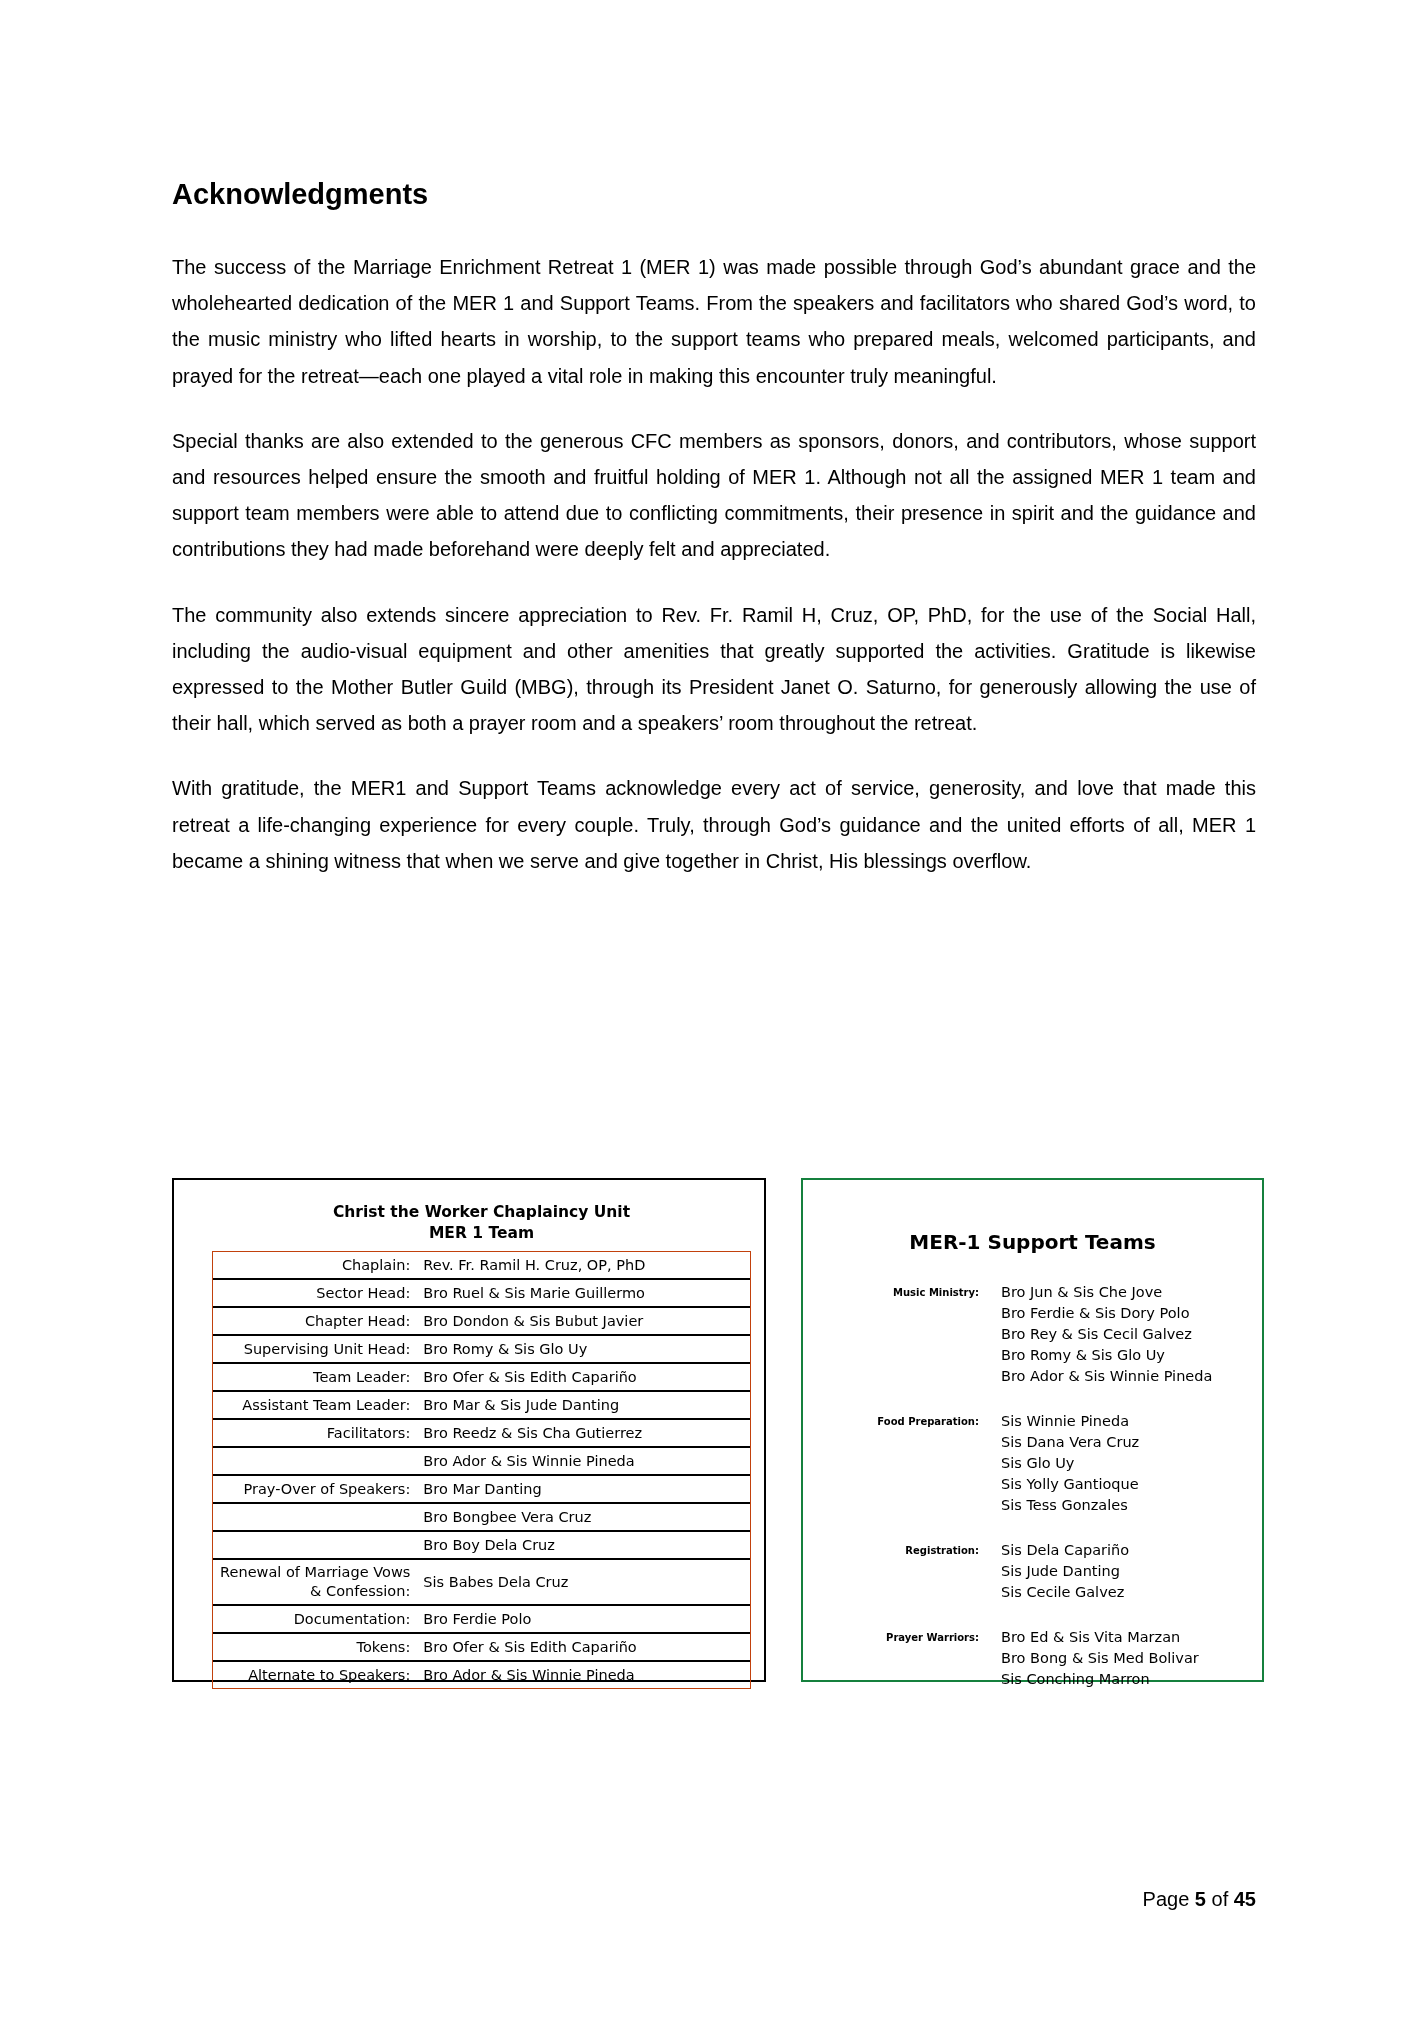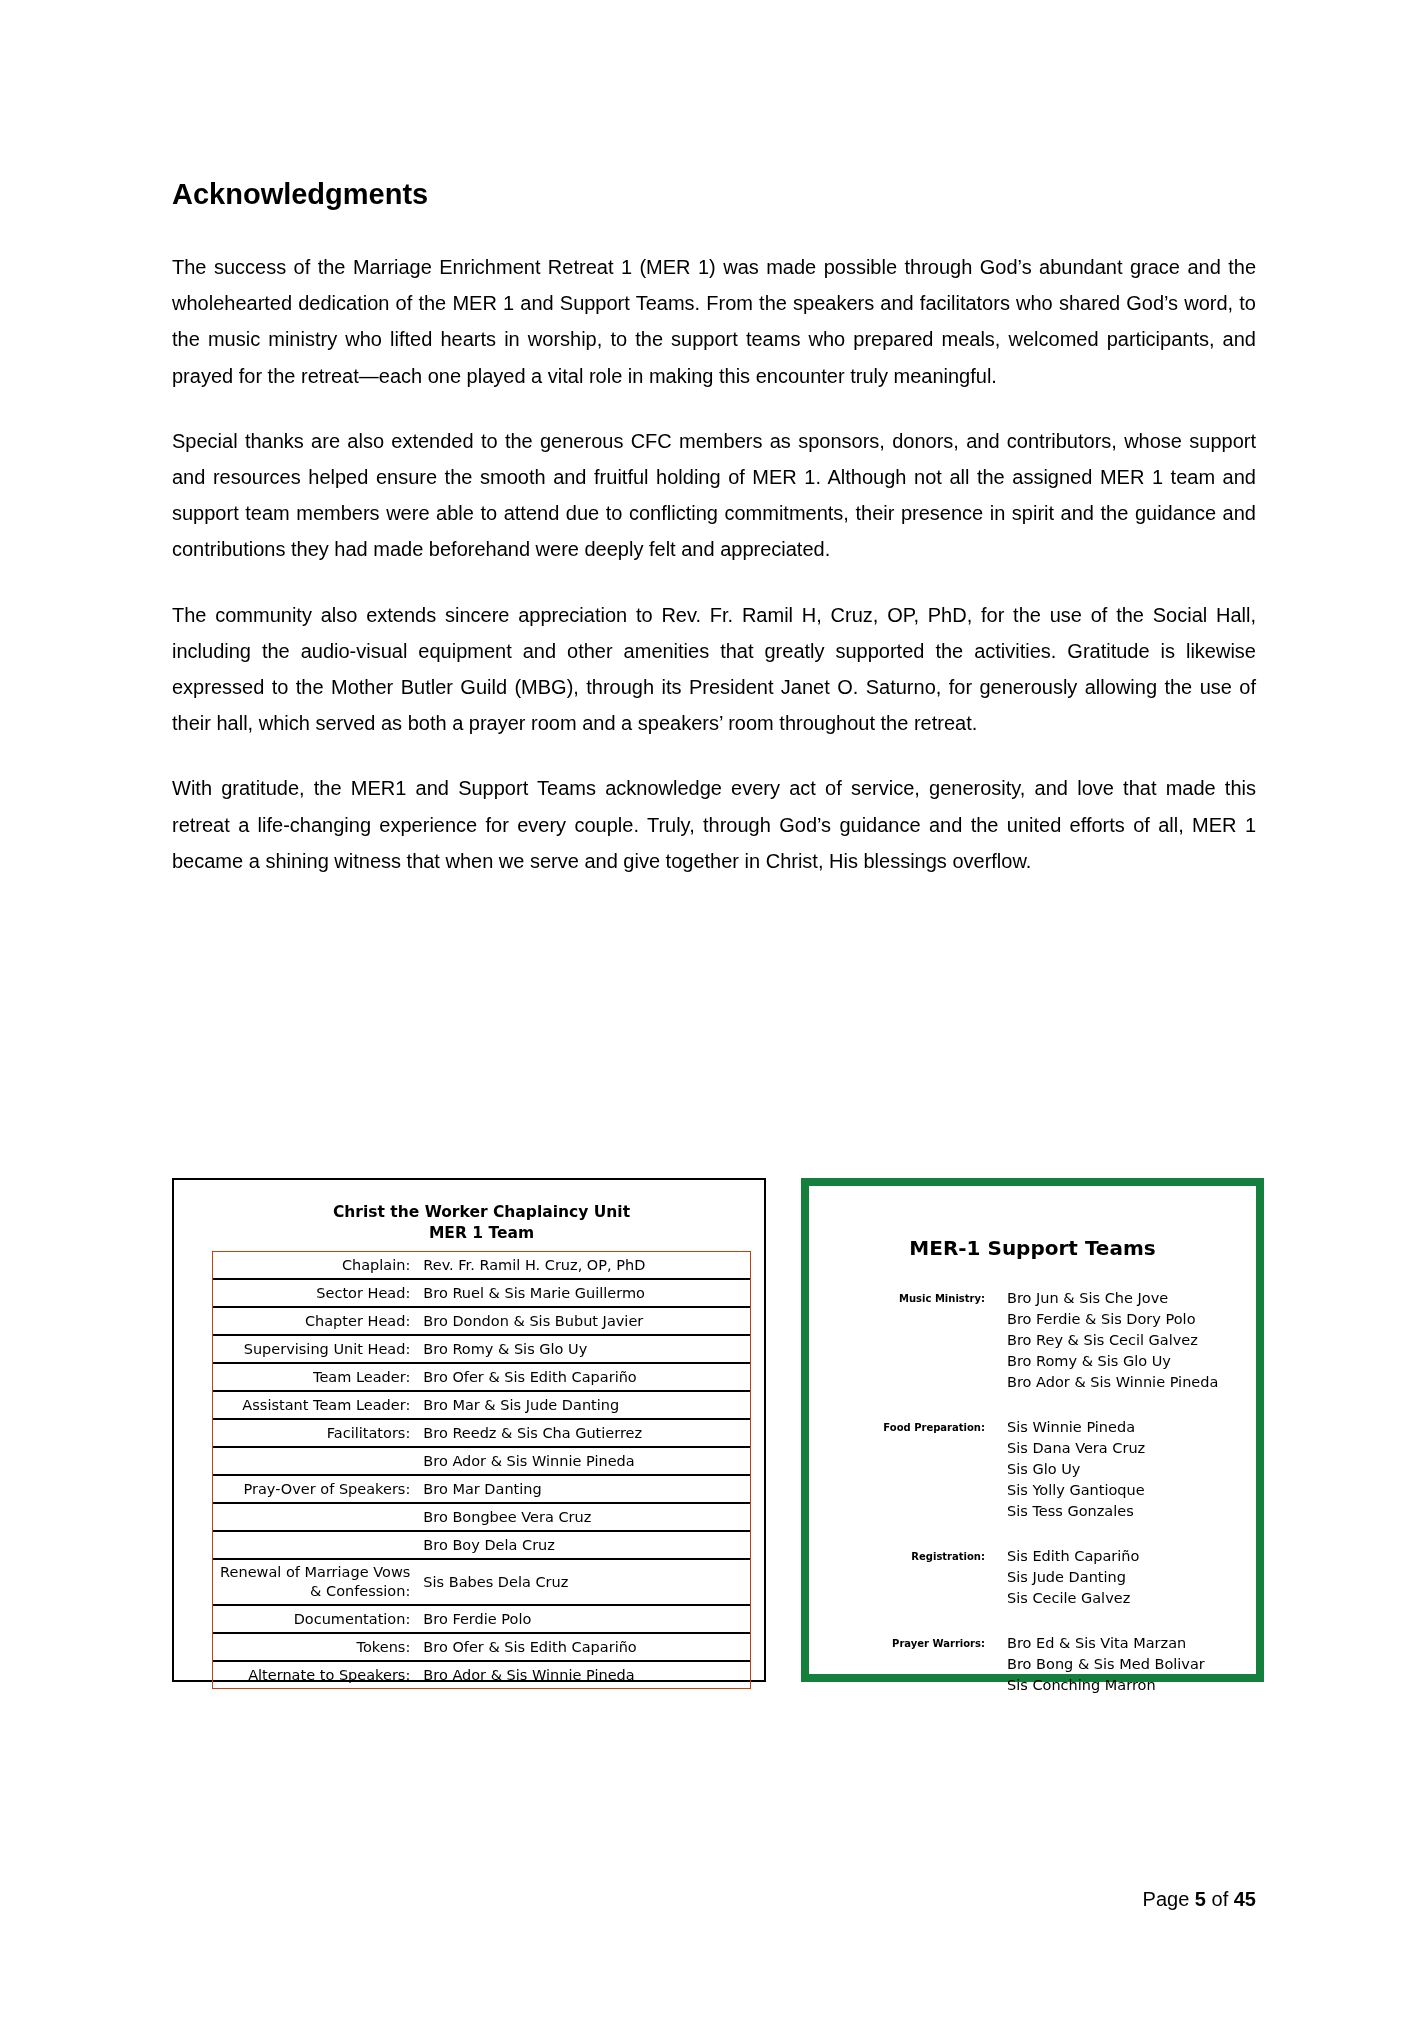--- a/index.html
+++ b/index.html
@@ -80,21 +80,21 @@
   .lb-value {
     flex: 1;
     font-size: 14.5px;
     line-height: 19px;
     padding: 3px 6px 3px 13px;
   }
 
   .right-box {
     width: 463px;
     height: 504px;
-    border: 8px solid #15803d;
+    border: 2px solid #15803d;
     box-sizing: border-box;
     font-family: "DejaVu Sans", sans-serif;
   }
 
   .rb-title {
     margin-top: 50px;
     text-align: center;
     font-weight: bold;
     font-size: 20px;
     line-height: 24px;
@@ -245,21 +245,21 @@
             <div>Sis Dana Vera Cruz</div>
             <div>Sis Glo Uy</div>
             <div>Sis Yolly Gantioque</div>
             <div>Sis Tess Gonzales</div>
           </div>
   </div>
 
   <div class="rb-group">
     <div class="rb-label">Registration:</div>
     <div class="rb-members">
-            <div>Sis Edith Capariño</div>
+            <div>Sis Dela Capariño</div>
             <div>Sis Jude Danting</div>
             <div>Sis Cecile Galvez</div>
           </div>
   </div>
 
   <div class="rb-group">
     <div class="rb-label">Prayer Warriors:</div>
     <div class="rb-members">
             <div>Bro Ed &amp; Sis Vita Marzan</div>
             <div>Bro Bong &amp; Sis Med Bolivar</div>

